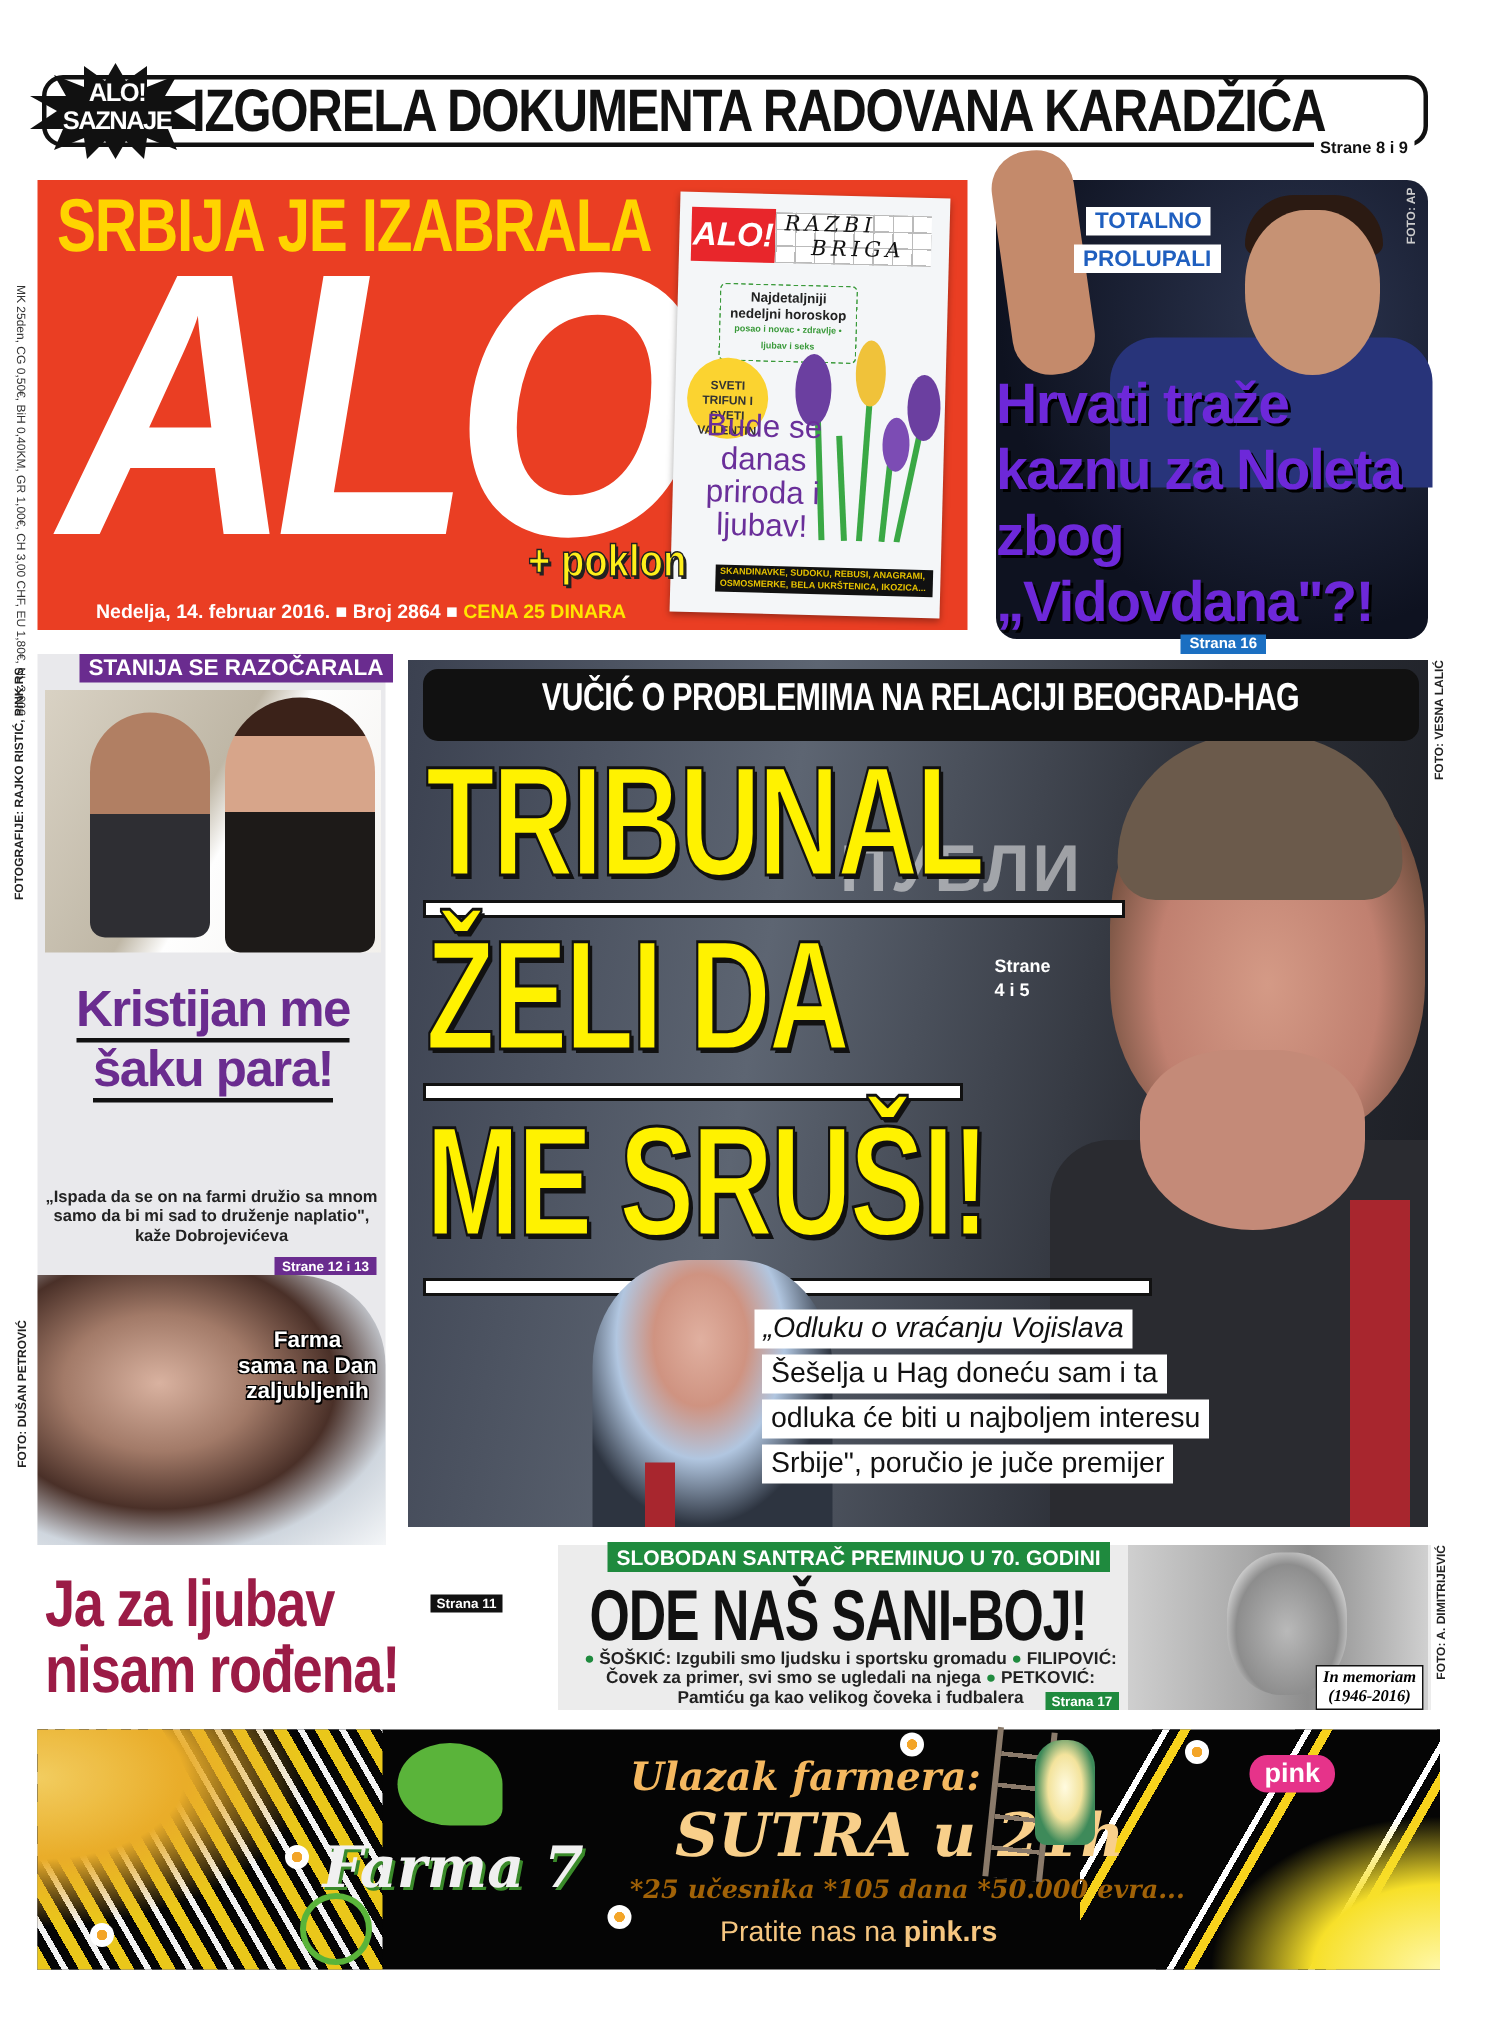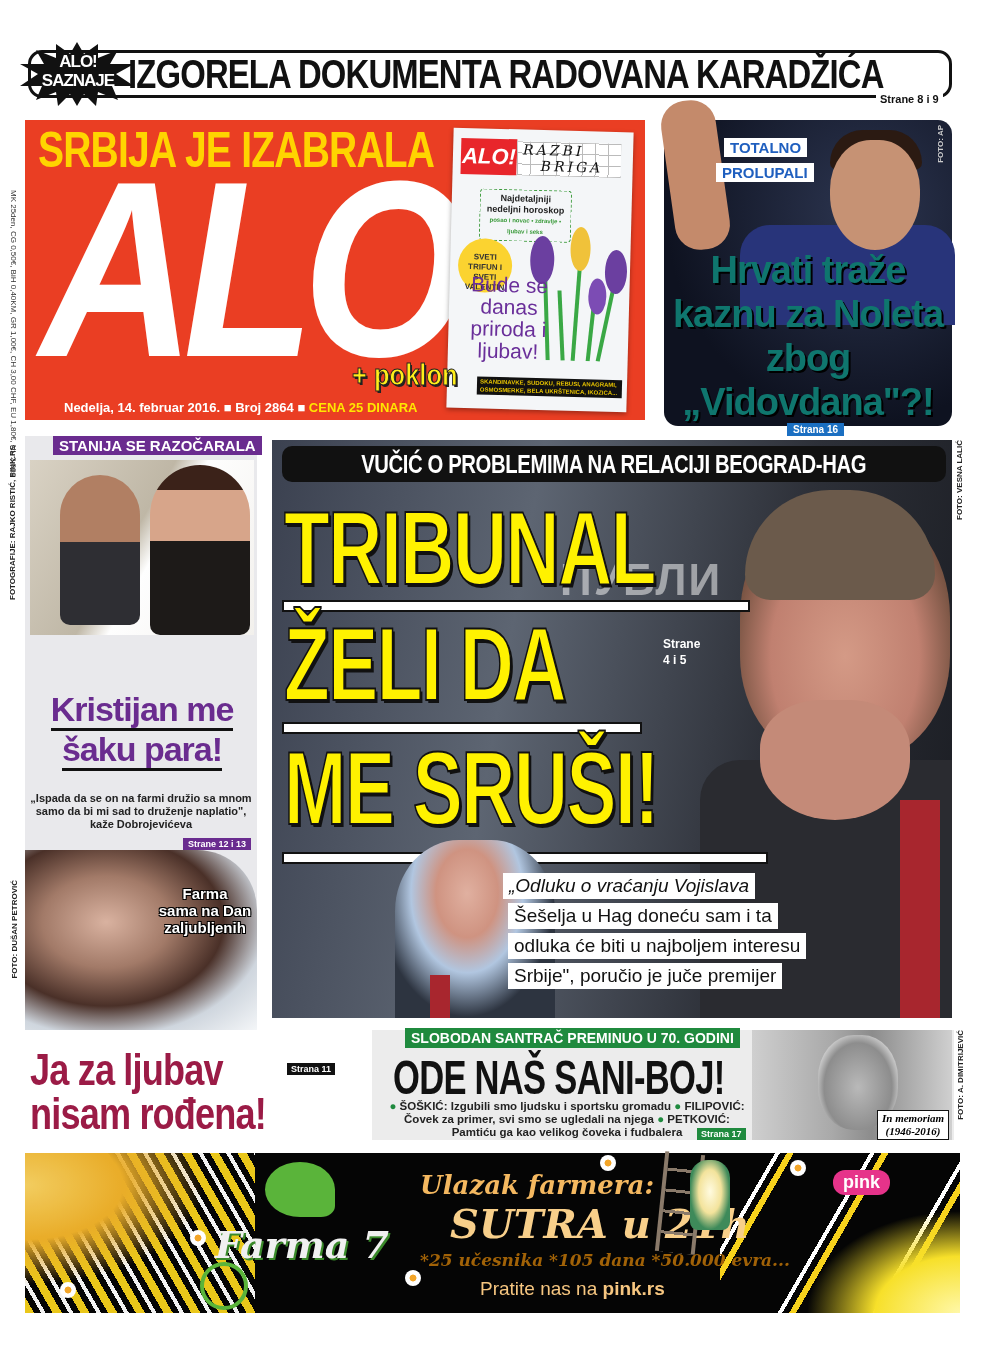--- a/index.html
+++ b/index.html
@@ -39,50 +39,50 @@
   #supp-footer { left: 30px; top: 248px; width: 145px; height: 18px; background: #111; color: #e6c200; font-size: 6px; font-weight: 700; line-height: 8px; padding: 1px 3px; }
 
   
   #djoko { left: 664px; top: 120px; width: 288px; height: 306px; background: radial-gradient(ellipse at 70% 30%, #2c3550 0%, #0e1220 70%); border-radius: 14px; overflow: hidden; }
   #djoko-face { left: 830px; top: 140px; width: 90px; height: 110px; border-radius: 45% 45% 50% 50%; background: #c69274; }
   #djoko-hair { left: 830px; top: 130px; width: 92px; height: 40px; border-radius: 45px 45px 10px 10px; background: #2b1a12; }
   #djoko-shirt { left: 740px; top: 225px; width: 215px; height: 100px; background: #28347a; border-radius: 30px 30px 0 0; }
   #djoko-arm { left: 668px; top: 100px; width: 55px; height: 150px; background: #c48a6b; border-radius: 25px; transform: rotate(-8deg); }
   #djoko-tag1 { left: 724px; top: 138px; background: #fff; color: #1f5fbf; font-weight: 900; font-size: 15px; padding: 1px 6px; }
   #djoko-tag2 { left: 716px; top: 163px; background: #fff; color: #1f5fbf; font-weight: 900; font-size: 15px; padding: 1px 6px; }
-  #djoko-headline { left: 664px; top: 248px; width: 288px; text-align: center; color: #0f766e; font-weight: 900; font-size: 38px; line-height: 44px; letter-spacing: -1px; text-shadow: 2px 2px 0 #000; }
+  #djoko-headline { left: 664px; top: 248px; width: 288px; color: #6d28d9; font-weight: 900; font-size: 38px; line-height: 44px; letter-spacing: -1px; text-shadow: 2px 2px 0 #000; }
   #djoko-strane { left: 787px; top: 423px; background: #1b6fc2; color: #fff; font-size: 10px; font-weight: 700; padding: 1px 6px; }
   #djoko-foto { left: 936px; top: 125px; writing-mode: vertical-rl; transform: rotate(180deg); color: #ccc; font-size: 8px; font-weight: 700; }
 
   
   #left-col { left: 25px; top: 436px; width: 232px; height: 594px; background: #e9e9ec; }
   #stanija-tag { left: 53px; top: 436px; background: #6a2c8f; color: #fff; font-weight: 900; font-size: 15px; padding: 1px 6px; white-space: nowrap; }
   #kris-photo { left: 30px; top: 460px; width: 224px; height: 175px; background: linear-gradient(120deg, #d9d2c4 0%, #bfb7a6 45%, #fefefe 55%, #f2f0ec 100%); }
   #kris-man { left: 60px; top: 475px; width: 80px; height: 150px; border-radius: 40px 40px 10px 10px; background: linear-gradient(#b17f63 0 45%, #2e2e33 45% 100%); }
   #kris-woman { left: 150px; top: 465px; width: 100px; height: 170px; border-radius: 50px 50px 10px 10px; background: linear-gradient(#3b2219 0 15%, #d7a58a 15% 45%, #1d1a18 45% 100%); }
   #foto-left1 { left: 8px; top: 445px; writing-mode: vertical-rl; transform: rotate(180deg); font-size: 8px; font-weight: 700; color: #222; white-space: nowrap; }
-  #kris-headline { left: 30px; top: 653px; width: 224px; text-align: center; color: #6a2c8f; font-weight: 900; font-size: 34px; line-height: 40px; letter-spacing: -1px; margin-top: 36px; }
+  #kris-headline { left: 30px; top: 653px; width: 224px; text-align: center; color: #6a2c8f; font-weight: 900; font-size: 34px; line-height: 40px; letter-spacing: -1px; }
   #kris-headline span { border-bottom: 3px solid #111; }
   #kris-deck { left: 30px; top: 792px; width: 222px; text-align: center; font-size: 11px; font-weight: 700; color: #222; line-height: 13px; }
   #kris-strane { left: 183px; top: 838px; background: #6a2c8f; color: #fff; font-size: 9px; font-weight: 700; padding: 1px 5px; }
   #milica-photo { left: 25px; top: 850px; width: 232px; height: 180px; background: radial-gradient(ellipse at 35% 40%, #d9b2a0 0%, #a27a68 30%, #4a3028 55%, #cfd6de 75%, #f4f6f8 100%); border-top-right-radius: 60px; }
   #foto-left2 { left: 10px; top: 880px; writing-mode: vertical-rl; transform: rotate(180deg); font-size: 8px; font-weight: 700; color: #222; white-space: nowrap; }
   #milica-headline { left: 150px; top: 885px; width: 110px; text-align: center; color: #fff; font-weight: 900; font-size: 15px; line-height: 17px; text-shadow: 1px 1px 0 #000, -1px -1px 0 #000, 1px -1px 0 #000, -1px 1px 0 #000; }
   #ljubav-headline { left: 30px; top: 1048px; color: #9b1b46; font-weight: 900; font-size: 44px; line-height: 44px; letter-spacing: -1px; white-space: nowrap; transform: scaleX(0.82); transform-origin: left top; }
   #ljubav-strane { left: 287px; top: 1063px; background: #111; color: #fff; font-size: 9px; font-weight: 700; padding: 1px 4px; }
 
   
   #main { left: 272px; top: 440px; width: 680px; height: 578px; background: linear-gradient(100deg, #3b4150 0%, #5d6572 35%, #2d3038 70%, #1a1c22 100%); overflow: hidden; }
   #main-bgtext { left: 560px; top: 555px; color: rgba(240,240,240,0.55); font-weight: 900; font-size: 44px; letter-spacing: 2px; white-space: nowrap; }
   #vucic-head { left: 740px; top: 500px; width: 210px; height: 260px; border-radius: 45% 45% 40% 40%; background: radial-gradient(ellipse at 50% 60%, #d49a86 0%, #c08070 50%, #6a4b3a 80%); }
   #vucic-hair { left: 745px; top: 490px; width: 190px; height: 110px; border-radius: 100px 100px 30px 30px; background: #6b5a4b; }
   #vucic-suit { left: 700px; top: 760px; width: 252px; height: 258px; background: #2a2b30; border-radius: 40px 0 0 0; }
   #vucic-hands { left: 760px; top: 700px; width: 150px; height: 120px; border-radius: 40% 40% 50% 50%; background: #c48a78; }
   #vucic-tie { left: 900px; top: 800px; width: 40px; height: 218px; background: #a8262e; }
-  #main-kicker { left: 282px; top: 446px; width: 664px; height: 36px; background: #111; border-radius: 10px; color: #fff; font-weight: 900; font-size: 26px; line-height: 36px; text-align: center; white-space: nowrap; letter-spacing: -0.5px; }
+  #main-kicker { left: 282px; top: 446px; width: 664px; height: 48px; background: #111; border-radius: 10px; color: #fff; font-weight: 900; font-size: 26px; line-height: 36px; text-align: center; white-space: nowrap; letter-spacing: -0.5px; }
   #main-kicker span { display: inline-block; transform: scaleX(0.78); }
   .huge { color: #fff200; font-weight: 900; font-size: 104px; line-height: 100px; letter-spacing: -2px; white-space: nowrap; transform: scaleX(0.72); transform-origin: left top; -webkit-text-stroke: 2px #111; text-shadow: 3px 3px 0 #111; }
   #hl1 { left: 284px; top: 498px; }
   #hl2 { left: 284px; top: 614px; }
   #hl3 { left: 284px; top: 738px; }
   .hl-rule { height: 12px; background: #fff; border: 2px solid #111; }
   #rule1 { left: 282px; top: 600px; width: 468px; }
   #rule2 { left: 282px; top: 722px; width: 360px; }
   #rule3 { left: 282px; top: 852px; width: 486px; }
   #main-strane { left: 663px; top: 636px; color: #fff; font-size: 12px; font-weight: 700; text-align: left; line-height: 16px; }

